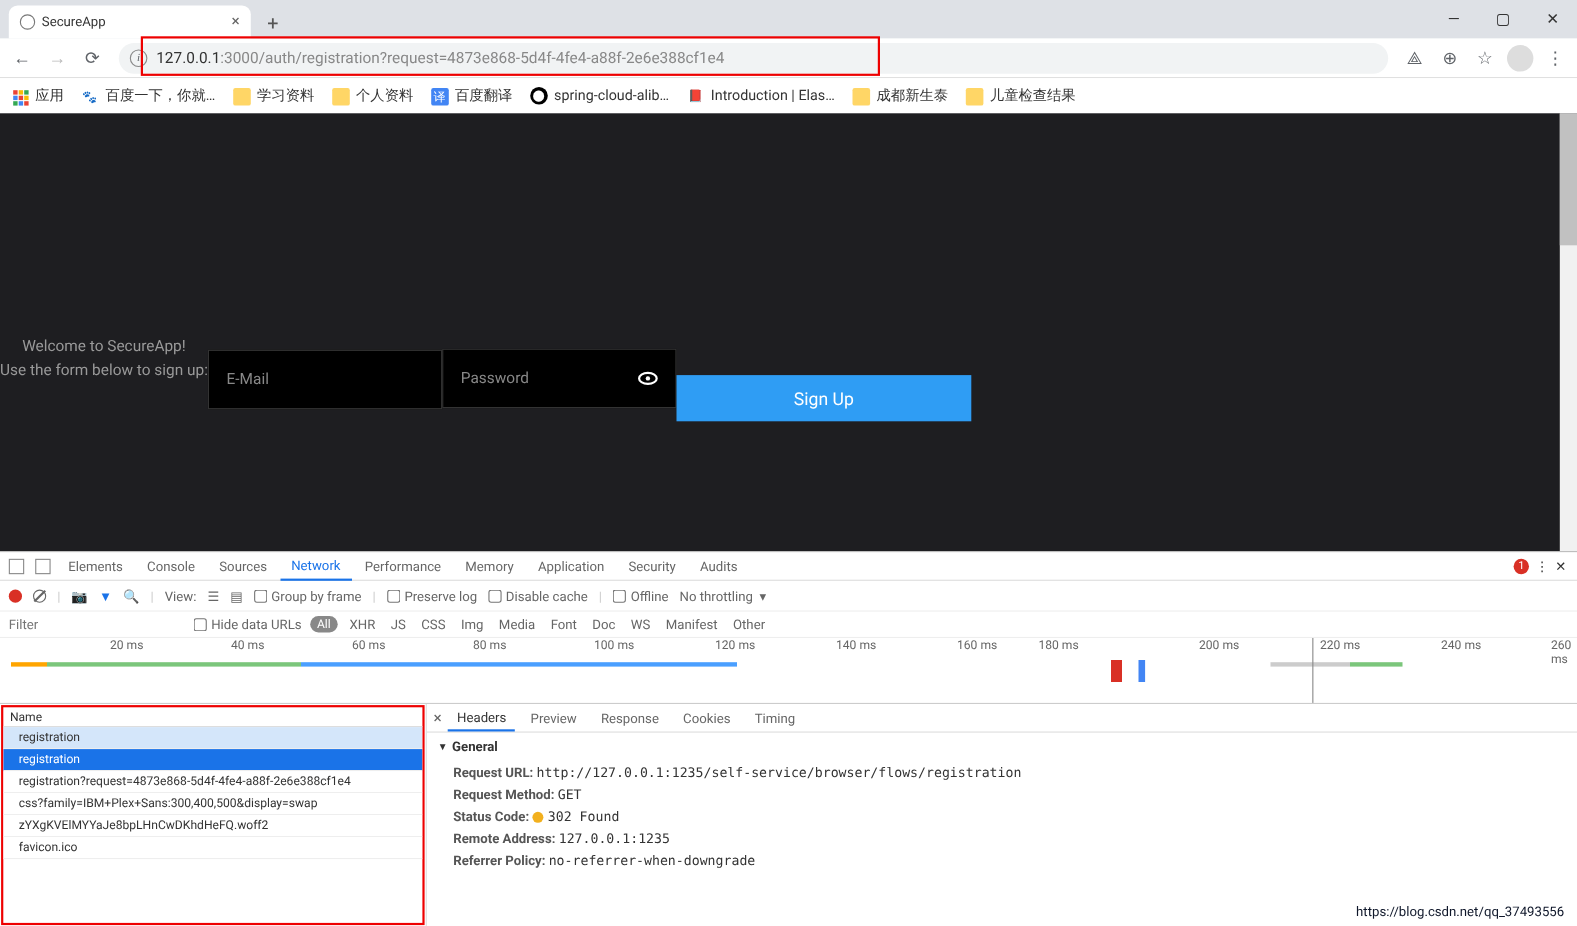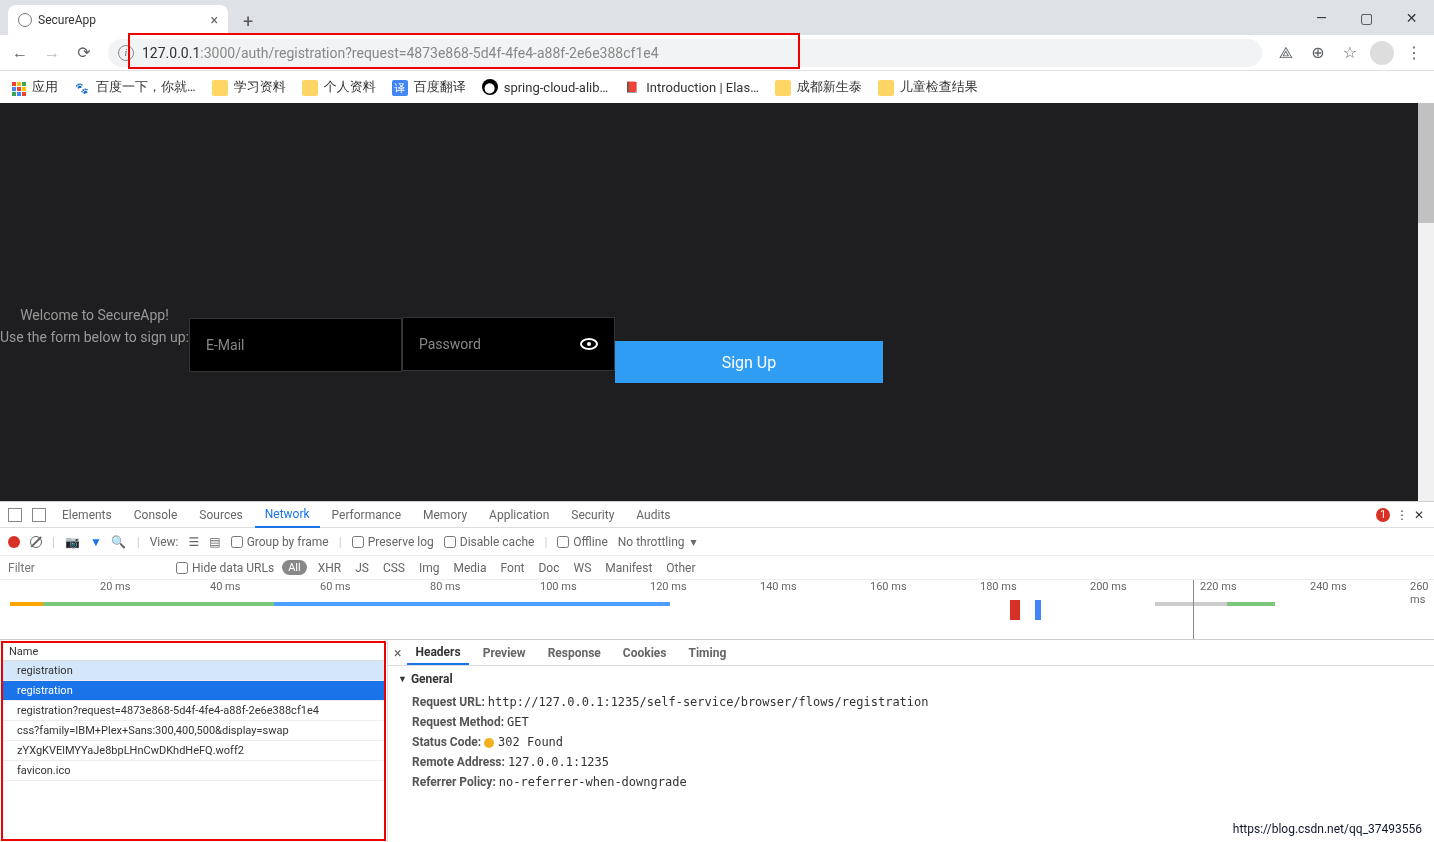--- a/index.html
+++ b/index.html
@@ -69,21 +69,21 @@
 .dt-body { flex:1; display:flex; overflow:hidden; }
 .req-panel { width:385px; border:2px solid #e00; margin:1px; display:flex; flex-direction:column; }
 .req-header { height:18px; padding:2px 6px; font-size:11px; border-bottom:1px solid #ddd; }
 .req-list { flex:1; overflow:auto; }
 .req-row { height:20px; padding:2px 14px; font-size:11px; border-bottom:1px solid #eee; display:flex; align-items:center; background:#fff; }
 .req-row.sel { background:#1a73e8; color:#fff; }
 .req-row.sel2 { background:#d4e6fa; }
 
 .detail-panel { flex:1; display:flex; flex-direction:column; border-left:1px solid #ddd; }
 .detail-tabs { height:26px; display:flex; align-items:center; padding:0 6px; gap:6px; border-bottom:1px solid #ddd; }
-.detail-tabs .dtab { padding:4px 8px; color:#666;font-weight:bold; }
+.detail-tabs .dtab { padding:4px 8px; color:#666; }
 .detail-tabs .dtab.active { color:#333; border-bottom:2px solid #1a73e8; }
 .detail-tabs .x { font-size:14px; color:#666; }
 .detail-body { flex:1; padding:6px 10px; font-size:12px; overflow:auto; }
 .general-h { display:flex; align-items:center; gap:4px; font-weight:bold; margin-bottom:6px; }
 .general-h::before { content:"▼"; font-size:9px; }
 .kv { padding:3px 0 3px 14px; }
 .kv b { font-weight:bold; color:#555; }
 .mono { font-family:Consolas,monospace; }
 .status-dot { display:inline-block; width:10px; height:10px; background:#f2b01e; border-radius:50%; margin-right:4px; vertical-align:middle; }
 
@@ -264,21 +264,21 @@
   <div class="timeline">
     <div class="timeline-ticks">
       <span class="tick" style="left:60px">20 ms</span>
       <span class="tick" style="left:170px">40 ms</span>
       <span class="tick" style="left:280px">60 ms</span>
       <span class="tick" style="left:390px">80 ms</span>
       <span class="tick" style="left:500px">100 ms</span>
       <span class="tick" style="left:610px">120 ms</span>
       <span class="tick" style="left:720px">140 ms</span>
       <span class="tick" style="left:830px">160 ms</span>
-      <span class="tick" style="left:940px">180 ms</span>
+      <span class="tick" style="left:904px">180 ms</span>
       <span class="tick" style="left:1050px">200 ms</span>
       <span class="tick" style="left:1160px">220 ms</span>
       <span class="tick" style="left:1270px">240 ms</span>
       <span class="tick" style="left:1370px">260 ms</span>
     </div>
     <div class="tl-bar" style="left:10px;width:660px;background:linear-gradient(90deg,#ffa500 0 5%,#7bc67b 5% 40%,#4a9fff 40% 100%)"></div>
     <div class="tl-bar" style="left:1010px;width:10px;background:#d93025;top:20px;height:20px"></div>
     <div class="tl-bar" style="left:1035px;width:6px;background:#4285f4;top:20px;height:20px"></div>
     <div class="tl-bar" style="left:1155px;width:120px;background:linear-gradient(90deg,#ccc 0 60%,#7bc67b 60% 100%)"></div>
     <div style="position:absolute;right:240px;top:0;bottom:0;width:1px;background:#888"></div>

